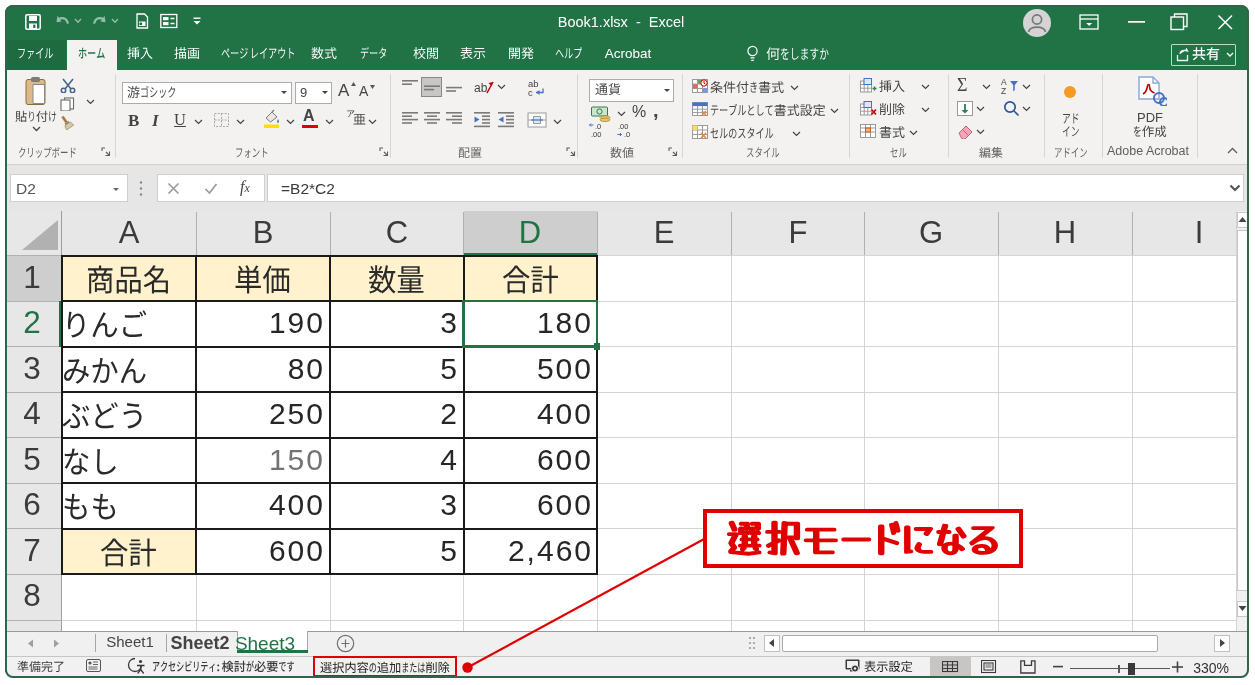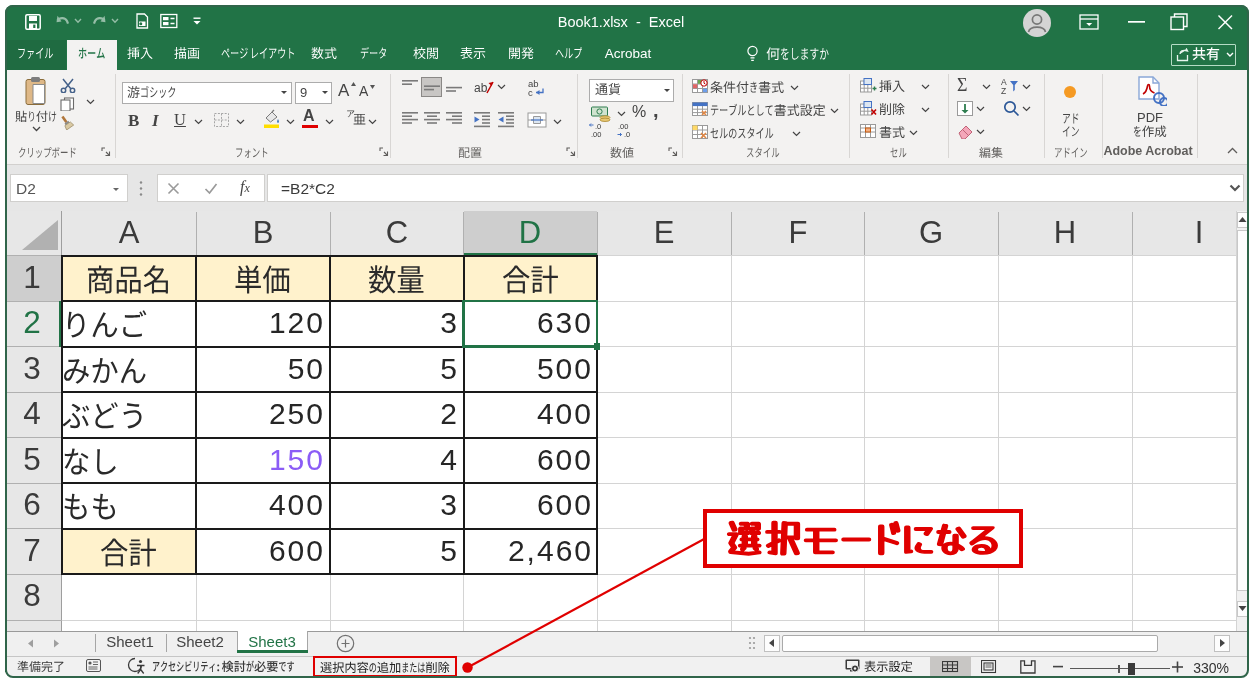--- a/index.html
+++ b/index.html
@@ -704,21 +704,21 @@
     </g>
   </svg>
 <div style="position:absolute;top:111px;font-size:13px;color:#444;font-weight:400;white-space:nowrap;line-height:1.1;left:1150px;transform:translateX(-50%);">PDF</div>
 <div style="position:absolute;left:1133px;top:124px;line-height:0;"><svg width="34" height="17" viewBox="0 0 34 17">
       <g fill="#444">
         <path transform="translate(0.00,12) scale(0.008750,-0.012500)" d="M882 441 849 516C821 501 797 490 767 477C715 453 654 429 585 396C570 454 517 486 452 486C409 486 351 473 313 449C347 494 380 551 403 604C512 608 636 616 735 632L736 706C642 689 533 680 431 675C446 722 454 761 460 791L378 798C376 761 367 716 353 673L287 672C241 672 171 676 118 683V608C173 604 239 602 282 602H326C288 521 221 418 95 296L163 246C197 286 225 323 254 350C299 392 363 423 426 423C471 423 507 404 517 361C400 300 281 226 281 108C281 -14 396 -45 539 -45C626 -45 737 -37 813 -27L815 53C727 38 620 29 542 29C439 29 361 41 361 119C361 185 426 238 519 287C519 235 518 170 516 131H593L590 323C666 359 737 388 793 409C820 420 856 434 882 441Z"></path>
         <path transform="translate(8.75,12) scale(0.012500,-0.012500)" d="M526 828C476 681 395 536 305 442C322 430 351 404 363 391C414 447 463 520 506 601H575V-79H651V164H952V235H651V387H939V456H651V601H962V673H542C563 717 582 763 598 809ZM285 836C229 684 135 534 36 437C50 420 72 379 80 362C114 397 147 437 179 481V-78H254V599C293 667 329 741 357 814Z"></path>
         <path transform="translate(21.25,12) scale(0.012500,-0.012500)" d="M544 839C544 782 546 725 549 670H128V389C128 259 119 86 36 -37C54 -46 86 -72 99 -87C191 45 206 247 206 388V395H389C385 223 380 159 367 144C359 135 350 133 335 133C318 133 275 133 229 138C241 119 249 89 250 68C299 65 345 65 371 67C398 70 415 77 431 96C452 123 457 208 462 433C462 443 463 465 463 465H206V597H554C566 435 590 287 628 172C562 96 485 34 396 -13C412 -28 439 -59 451 -75C528 -29 597 26 658 92C704 -11 764 -73 841 -73C918 -73 946 -23 959 148C939 155 911 172 894 189C888 56 876 4 847 4C796 4 751 61 714 159C788 255 847 369 890 500L815 519C783 418 740 327 686 247C660 344 641 463 630 597H951V670H626C623 725 622 781 622 839ZM671 790C735 757 812 706 850 670L897 722C858 756 779 805 716 836Z"></path>
       </g>
     </svg></div>
-<div style="position:absolute;top:145px;font-size:12.5px;color:#605e5c;font-weight:700;white-space:nowrap;line-height:1.1;left:1148px;transform:translateX(-50%);">Adobe Acrobat</div>
+<div style="position:absolute;top:145px;font-size:12.5px;color:#605e5c;font-weight:400;white-space:nowrap;line-height:1.1;left:1148px;transform:translateX(-50%);">Adobe Acrobat</div>
 <svg style="position:absolute;left:1227px;top:147px;" width="12" height="8" viewBox="0 0 12 8">
     <path d="M1 6 L5.5 1.5 L10 6" stroke="#5f5d5b" stroke-width="1.3" fill="none"></path>
   </svg>
 <div style="position:absolute;left:6.5px;top:165.0px;width:1242.0px;height:46.0px;background:#e6e6e6;"></div>
 <div style="position:absolute;left:10.0px;top:173.5px;width:118.0px;height:28.5px;background:#fff;border:1px solid #d0cfcd"></div>
 <div style="position:absolute;top:180px;font-size:15.5px;color:#555;font-weight:400;white-space:nowrap;line-height:1.1;left:16px;">D2</div>
 <svg style="position:absolute;left:112px;top:187px;" width="9" height="6" viewBox="0 0 9 6">
     <path d="M1 1 L4 4 L7 1" fill="#666"></path>
   </svg>
 <svg style="position:absolute;left:138px;top:178px;" width="6" height="22" viewBox="0 0 6 22">
@@ -849,50 +849,50 @@
         <path transform="translate(28.37,29) scale(0.028365,-0.030500)" d="M86 537V478H398V537ZM91 805V745H399V805ZM86 404V344H398V404ZM38 674V611H436V674ZM670 837V498H435V424H670V-80H745V424H971V498H745V837ZM84 269V-69H151V-23H395V269ZM151 206H328V39H151Z"></path>
       </g>
     </svg></div>
 <div style="position:absolute;left:62px;top:307px;line-height:0;"><svg width="85" height="41" viewBox="0 0 85 41">
       <g fill="#2a2a2a">
         <path transform="translate(0.00,29) scale(0.028365,-0.030500)" d="M339 789 251 792C249 765 247 736 243 706C231 625 212 478 212 383C212 318 218 262 223 224L300 230C294 280 293 314 298 353C310 484 426 666 551 666C656 666 710 552 710 394C710 143 540 54 323 22L370 -50C618 -5 792 117 792 395C792 605 697 738 564 738C437 738 333 613 292 511C298 581 318 716 339 789Z"></path>
         <path transform="translate(28.37,29) scale(0.028365,-0.030500)" d="M547 742 459 778C447 749 434 724 422 701C368 604 149 194 76 -8L162 -38C175 12 218 130 248 190C287 268 362 350 443 350C488 350 513 324 516 280C519 225 517 148 520 90C524 31 558 -37 665 -37C810 -37 894 75 947 236L881 290C855 184 789 46 678 46C634 46 600 67 597 117C594 166 595 243 593 302C590 381 542 423 476 423C428 423 375 405 327 361C379 458 471 624 515 693C527 712 538 730 547 742Z"></path>
         <path transform="translate(56.73,29) scale(0.028365,-0.030500)" d="M217 691V610C296 603 381 599 482 599C574 599 683 606 751 611V693C679 685 577 679 481 679C381 679 289 683 217 691ZM257 288 176 296C166 256 155 209 155 157C155 31 273 -36 476 -36C619 -36 746 -20 817 -1L816 85C741 61 612 46 474 46C314 46 237 98 237 175C237 212 244 249 257 288ZM779 803 725 780C753 742 787 681 807 640L861 665C840 705 804 767 779 803ZM889 843 836 820C865 782 898 725 919 682L974 706C954 743 916 806 889 843Z"></path>
       </g>
     </svg></div>
-<div style="position:absolute;top:306px;font-size:30px;color:#262626;font-weight:400;white-space:nowrap;line-height:1.1;letter-spacing:2px;right:930px;">120</div>
+<div style="position:absolute;top:306px;font-size:30px;color:#262626;font-weight:400;white-space:nowrap;line-height:1.1;letter-spacing:2px;right:930px;">190</div>
 <div style="position:absolute;top:306px;font-size:30px;color:#262626;font-weight:400;white-space:nowrap;line-height:1.1;letter-spacing:2px;right:796px;">3</div>
-<div style="position:absolute;top:306px;font-size:30px;color:#262626;font-weight:400;white-space:nowrap;line-height:1.1;letter-spacing:2px;right:662px;">630</div>
+<div style="position:absolute;top:306px;font-size:30px;color:#262626;font-weight:400;white-space:nowrap;line-height:1.1;letter-spacing:2px;right:662px;">180</div>
 <div style="position:absolute;left:62px;top:353px;line-height:0;"><svg width="85" height="41" viewBox="0 0 85 41">
       <g fill="#2a2a2a">
         <path transform="translate(0.00,29) scale(0.028365,-0.030500)" d="M848 514 767 523C769 495 768 461 767 431C765 407 763 382 758 356C678 394 585 426 484 437C526 530 570 632 598 677C606 689 615 699 624 710L574 751C561 746 543 742 524 740C482 737 351 730 298 730C278 730 249 731 223 733L227 652C251 654 279 657 301 658C347 661 469 666 509 668C478 606 440 519 405 440C208 435 72 322 72 175C72 91 128 38 202 38C254 38 292 56 328 107C366 163 415 281 454 369C558 360 656 324 740 277C708 169 636 62 478 -5L544 -60C689 12 766 107 807 237C846 211 881 184 911 158L948 244C916 267 875 294 827 321C838 379 844 443 848 514ZM374 370C339 292 301 199 265 152C244 126 228 117 205 117C173 117 145 141 145 185C145 271 228 359 374 370Z"></path>
         <path transform="translate(28.37,29) scale(0.028365,-0.030500)" d="M782 674 709 641C780 558 858 382 887 279L965 316C931 409 844 593 782 674ZM78 561 86 474C112 478 153 483 176 486L303 500C269 366 194 138 92 1L174 -31C279 138 347 364 384 508C428 512 468 515 492 515C555 515 598 498 598 406C598 298 582 168 550 100C530 57 500 49 463 49C435 49 382 56 340 69L353 -14C385 -22 433 -29 471 -29C536 -29 585 -12 617 55C659 138 675 297 675 416C675 551 602 585 513 585C489 585 447 582 400 578L426 721C430 740 434 762 438 780L345 790C345 722 335 644 319 572C259 567 200 562 167 561C135 560 109 559 78 561Z"></path>
         <path transform="translate(56.73,29) scale(0.028365,-0.030500)" d="M547 742 459 778C447 749 434 724 422 701C368 604 149 194 76 -8L162 -38C175 12 218 130 248 190C287 268 362 350 443 350C488 350 513 324 516 280C519 225 517 148 520 90C524 31 558 -37 665 -37C810 -37 894 75 947 236L881 290C855 184 789 46 678 46C634 46 600 67 597 117C594 166 595 243 593 302C590 381 542 423 476 423C428 423 375 405 327 361C379 458 471 624 515 693C527 712 538 730 547 742Z"></path>
       </g>
     </svg></div>
-<div style="position:absolute;top:352px;font-size:30px;color:#262626;font-weight:400;white-space:nowrap;line-height:1.1;letter-spacing:2px;right:930px;">50</div>
+<div style="position:absolute;top:352px;font-size:30px;color:#262626;font-weight:400;white-space:nowrap;line-height:1.1;letter-spacing:2px;right:930px;">80</div>
 <div style="position:absolute;top:352px;font-size:30px;color:#262626;font-weight:400;white-space:nowrap;line-height:1.1;letter-spacing:2px;right:796px;">5</div>
 <div style="position:absolute;top:352px;font-size:30px;color:#262626;font-weight:400;white-space:nowrap;line-height:1.1;letter-spacing:2px;right:662px;">500</div>
 <div style="position:absolute;left:62px;top:398px;line-height:0;"><svg width="85" height="41" viewBox="0 0 85 41">
       <g fill="#2a2a2a">
         <path transform="translate(0.00,29) scale(0.028365,-0.030500)" d="M481 539 532 492C569 518 626 563 649 583L630 634C571 678 460 733 383 765L337 707C414 676 508 626 551 590C536 578 508 557 481 539ZM288 62 300 -21C345 -30 399 -37 463 -37C535 -37 635 -9 635 114C635 204 569 292 475 391C452 416 427 443 402 468L343 417C370 393 401 364 423 341C479 280 551 190 551 122C551 58 496 39 450 39C387 39 339 47 288 62ZM865 24 940 65C908 153 833 296 764 377L699 340C768 263 837 119 865 24ZM322 219 275 279C219 217 102 128 20 83L67 17C164 75 264 159 322 219ZM765 665 712 642C739 603 774 543 793 502L847 526C827 567 791 628 765 665ZM875 705 823 682C852 645 884 587 906 544L960 568C941 605 903 668 875 705Z"></path>
         <path transform="translate(28.37,29) scale(0.028365,-0.030500)" d="M777 775 723 752C751 714 785 654 805 613L859 637C838 678 802 739 777 775ZM887 815 834 793C863 755 896 698 918 655L971 679C952 716 914 779 887 815ZM281 765 202 732C249 624 302 507 348 424C240 350 175 269 175 165C175 15 310 -41 498 -41C623 -41 739 -30 814 -16L815 73C737 53 604 39 495 39C337 39 258 91 258 174C258 250 314 316 406 376C504 441 616 493 684 529C713 544 738 557 760 570L720 643C699 626 677 612 649 596C594 565 503 521 415 468C372 547 321 655 281 765Z"></path>
         <path transform="translate(56.73,29) scale(0.028365,-0.030500)" d="M720 333C720 154 549 58 306 28L351 -48C610 -9 805 113 805 330C805 473 699 552 557 552C442 552 328 520 258 504C228 497 194 491 166 489L192 396C216 406 245 417 276 427C335 444 433 477 549 477C652 477 720 417 720 333ZM300 783 287 707C400 687 602 667 713 660L725 737C627 738 410 758 300 783Z"></path>
       </g>
     </svg></div>
 <div style="position:absolute;top:397px;font-size:30px;color:#262626;font-weight:400;white-space:nowrap;line-height:1.1;letter-spacing:2px;right:930px;">250</div>
 <div style="position:absolute;top:397px;font-size:30px;color:#262626;font-weight:400;white-space:nowrap;line-height:1.1;letter-spacing:2px;right:796px;">2</div>
 <div style="position:absolute;top:397px;font-size:30px;color:#262626;font-weight:400;white-space:nowrap;line-height:1.1;letter-spacing:2px;right:662px;">400</div>
 <div style="position:absolute;left:62px;top:444px;line-height:0;"><svg width="57" height="41" viewBox="0 0 57 41">
       <g fill="#2a2a2a">
         <path transform="translate(0.00,29) scale(0.028365,-0.030500)" d="M887 458 932 524C885 560 771 625 699 657L658 596C725 566 833 504 887 458ZM622 165 623 120C623 65 595 21 512 21C434 21 396 53 396 100C396 146 446 180 519 180C555 180 590 175 622 165ZM687 485H609C611 414 616 315 620 233C589 240 556 243 522 243C409 243 322 185 322 93C322 -6 412 -51 522 -51C646 -51 697 14 697 94L696 136C761 104 815 59 858 21L901 89C849 133 779 182 693 213L686 377C685 413 685 444 687 485ZM451 794 363 802C361 748 347 685 332 629C293 626 255 624 219 624C177 624 134 626 97 631L102 556C140 554 182 553 219 553C248 553 278 554 308 556C262 439 177 279 94 182L171 142C251 250 340 423 389 564C455 573 518 586 571 601L569 676C518 659 464 647 412 639C428 697 442 758 451 794Z"></path>
         <path transform="translate(28.37,29) scale(0.028365,-0.030500)" d="M340 779 239 780C245 751 247 715 247 678C247 573 237 320 237 172C237 9 336 -51 480 -51C700 -51 829 75 898 170L841 238C769 134 666 31 483 31C388 31 319 70 319 180C319 329 326 565 331 678C332 711 335 746 340 779Z"></path>
       </g>
     </svg></div>
-<div style="position:absolute;top:443px;font-size:30px;color:#8b5cf6;font-weight:400;white-space:nowrap;line-height:1.1;letter-spacing:2px;right:930px;">150</div>
+<div style="position:absolute;top:443px;font-size:30px;color:#737373;font-weight:400;white-space:nowrap;line-height:1.1;letter-spacing:2px;right:930px;">150</div>
 <div style="position:absolute;top:443px;font-size:30px;color:#262626;font-weight:400;white-space:nowrap;line-height:1.1;letter-spacing:2px;right:796px;">4</div>
 <div style="position:absolute;top:443px;font-size:30px;color:#262626;font-weight:400;white-space:nowrap;line-height:1.1;letter-spacing:2px;right:662px;">600</div>
 <div style="position:absolute;left:62px;top:489px;line-height:0;"><svg width="57" height="41" viewBox="0 0 57 41">
       <g fill="#2a2a2a">
         <path transform="translate(0.00,29) scale(0.028365,-0.030500)" d="M98 405 94 328C155 309 228 298 303 292C298 245 295 205 295 177C295 13 404 -46 540 -46C738 -46 870 44 870 193C870 279 837 348 768 424L680 406C753 344 789 269 789 202C789 99 692 32 540 32C426 32 372 92 372 189C372 213 374 248 378 288H414C482 288 544 291 610 298L612 374C542 364 472 361 404 361H385L407 542H414C495 542 553 545 617 551L619 626C561 617 493 613 416 613L430 716C433 738 436 759 443 786L353 792C355 773 355 755 352 721L341 616C267 621 185 633 122 653L118 580C181 564 260 551 333 545L311 364C240 370 164 382 98 405Z"></path>
         <path transform="translate(28.37,29) scale(0.028365,-0.030500)" d="M98 405 94 328C155 309 228 298 303 292C298 245 295 205 295 177C295 13 404 -46 540 -46C738 -46 870 44 870 193C870 279 837 348 768 424L680 406C753 344 789 269 789 202C789 99 692 32 540 32C426 32 372 92 372 189C372 213 374 248 378 288H414C482 288 544 291 610 298L612 374C542 364 472 361 404 361H385L407 542H414C495 542 553 545 617 551L619 626C561 617 493 613 416 613L430 716C433 738 436 759 443 786L353 792C355 773 355 755 352 721L341 616C267 621 185 633 122 653L118 580C181 564 260 551 333 545L311 364C240 370 164 382 98 405Z"></path>
       </g>
     </svg></div>
 <div style="position:absolute;top:488px;font-size:30px;color:#262626;font-weight:400;white-space:nowrap;line-height:1.1;letter-spacing:2px;right:930px;">400</div>
 <div style="position:absolute;top:488px;font-size:30px;color:#262626;font-weight:400;white-space:nowrap;line-height:1.1;letter-spacing:2px;right:796px;">3</div>
@@ -925,23 +925,23 @@
 <div style="position:absolute;left:6.5px;top:631.0px;width:1242.0px;height:24.5px;background:#f0f0f0;border-top:1px solid #9a9a9a"></div>
 <svg style="position:absolute;left:26px;top:639px;" width="9" height="9" viewBox="0 0 9 9">
     <path d="M7 0.5 L2 4.5 L7 8.5 Z" fill="#9f9f9f"></path>
   </svg>
 <svg style="position:absolute;left:52px;top:639px;" width="9" height="9" viewBox="0 0 9 9">
     <path d="M2 0.5 L7 4.5 L2 8.5 Z" fill="#9f9f9f"></path>
   </svg>
 <div style="position:absolute;left:95.0px;top:634.0px;width:1.0px;height:18.0px;background:#a6a6a6;"></div>
 <div style="position:absolute;top:634px;font-size:15px;color:#444;font-weight:400;white-space:nowrap;line-height:1.1;left:130px;transform:translateX(-50%);">Sheet1</div>
 <div style="position:absolute;left:165.5px;top:634.0px;width:1.0px;height:18.0px;background:#a6a6a6;"></div>
-<div style="position:absolute;top:634px;font-size:15px;color:#444;font-weight:400;white-space:nowrap;line-height:1.1;left:200px;transform:translateX(-50%);">Sheet2</div>
+<div style="position:absolute;top:634px;font-size:18px;color:#444;font-weight:700;white-space:nowrap;line-height:1.1;left:200px;transform:translateX(-50%);">Sheet2</div>
 <div style="position:absolute;left:236.5px;top:631.0px;width:71.0px;height:21.5px;background:#fff;border-left:1px solid #a6a6a6;border-right:1px solid #a6a6a6"></div>
-<div style="position:absolute;top:634px;font-size:15px;color:#217346;font-weight:400;white-space:nowrap;line-height:1.1;left:272px;transform:translateX(-50%);">Sheet3</div>
+<div style="position:absolute;top:634px;font-size:19px;color:#217346;font-weight:400;white-space:nowrap;line-height:1.1;left:265px;transform:translateX(-50%);">Sheet3</div>
 <div style="position:absolute;left:236.5px;top:650.0px;width:71.0px;height:2.5px;background:#217346;"></div>
 <svg style="position:absolute;left:336px;top:634px;" width="19" height="19" viewBox="0 0 19 19">
     <g stroke="#717171" stroke-width="1.2" fill="none">
       <circle cx="9.5" cy="9.5" r="8.2"></circle>
       <path d="M9.5 5.5 v8 M5.5 9.5 h8"></path>
     </g>
   </svg>
 <svg style="position:absolute;left:748px;top:636px;" width="8" height="15" viewBox="0 0 8 15">
     <g fill="#9a9a9a">
       <circle cx="2" cy="2" r="1.1"></circle>

